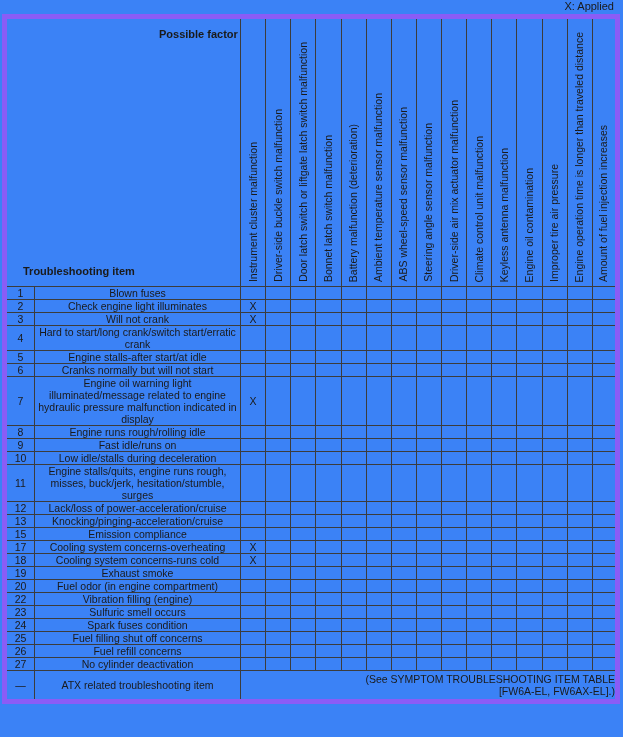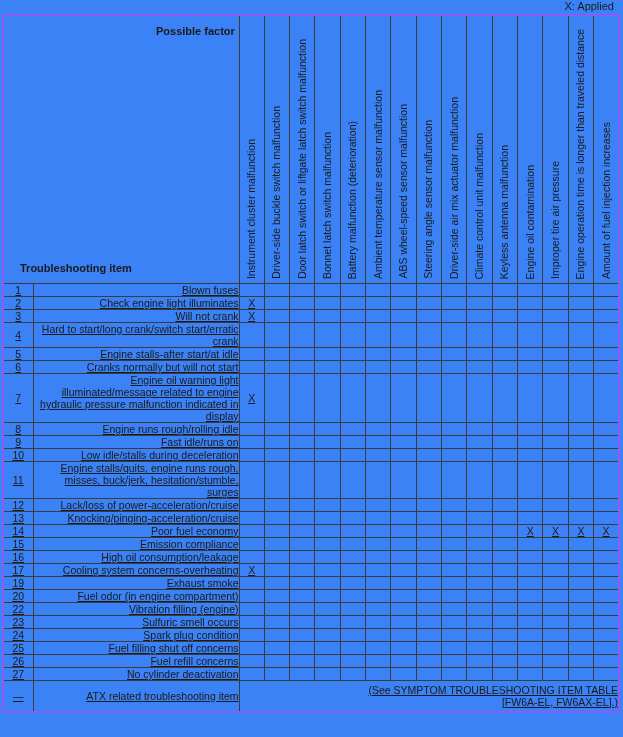--- a/index.html
+++ b/index.html
@@ -4,43 +4,42 @@
 <style>
   html,body { margin:0; padding:0; background:#ffffff; }
   body { font-family:"Liberation Sans", sans-serif; color:#1a1a1a; }
   .page { position:relative; width:623px; height:737px; background:#3b82f6; overflow:hidden; }
 
   .legend { position:absolute; top:0px; right:9px; font-size:11px; color:#1a1a1a; }
 
   table.matrix {
     position:absolute; left:2px; top:14px; width:618px;
     border-collapse:collapse; table-layout:fixed;
-    border:2px solid #8b5cf6;
-    text-decoration:underline;
+    border:5px solid #8b5cf6;
   }
   table.matrix td { border:1px solid #3c3c3c; padding:0; }
 
   
   td.corner-cell { height:267px; position:relative; vertical-align:bottom; }
   .pf-label { position:absolute; top:9px; left:152px; font-weight:bold; font-size:11px; white-space:nowrap; }
   .ti-label { position:absolute; bottom:9px; left:16px; font-weight:bold; font-size:11px; white-space:nowrap; }
   td.factor-cell { vertical-align:bottom; text-align:center; padding:0 0 5px 0; }
   td.factor-cell .vtext {
     display:inline-block;
     writing-mode:vertical-rl;
     transform:rotate(180deg);
     font-size:10.5px; line-height:11px;
     white-space:nowrap;
     max-height:255px;
   }
 
   
   tr.body-row { height:13px; }
   td.num-cell { text-align:center; font-size:10.5px; line-height:12px; }
-  td.item-cell { text-align:right; padding:1px 4px 1px 5px; font-size:10.5px; line-height:12px; }
+  td.item-cell { text-align:center; padding:1px 4px 1px 5px; font-size:10.5px; line-height:12px; }
   td.mark-cell { text-align:center; font-size:10.5px; line-height:12px; }
 
   tr.atx-row { height:31px; }
   td.note-cell { text-align:right; font-size:10.5px; line-height:12px; white-space:pre-line; }
 </style>
 </head>
 <body>
 
 <div class="page">
 
@@ -333,60 +332,22 @@
           <td class="mark-cell"></td>
           <td class="mark-cell"></td>
           <td class="mark-cell"></td>
           <td class="mark-cell"></td>
           <td class="mark-cell"></td>
           <td class="mark-cell"></td>
           <td class="mark-cell"></td>
           <td class="mark-cell"></td>
         </tr>
         <tr class="body-row">
-          <td class="num-cell">14</td>
-          <td class="item-cell">Poor fuel economy</td>
-          <td class="mark-cell"></td>
-          <td class="mark-cell"></td>
-          <td class="mark-cell"></td>
-          <td class="mark-cell"></td>
-          <td class="mark-cell"></td>
-          <td class="mark-cell"></td>
-          <td class="mark-cell"></td>
-          <td class="mark-cell"></td>
-          <td class="mark-cell"></td>
-          <td class="mark-cell"></td>
-          <td class="mark-cell"></td>
-          <td class="mark-cell">X</td>
-          <td class="mark-cell">X</td>
-          <td class="mark-cell">X</td>
-          <td class="mark-cell">X</td>
-        </tr>
-        <tr class="body-row">
           <td class="num-cell">15</td>
           <td class="item-cell">Emission compliance</td>
-          <td class="mark-cell"></td>
-          <td class="mark-cell"></td>
-          <td class="mark-cell"></td>
-          <td class="mark-cell"></td>
-          <td class="mark-cell"></td>
-          <td class="mark-cell"></td>
-          <td class="mark-cell"></td>
-          <td class="mark-cell"></td>
-          <td class="mark-cell"></td>
-          <td class="mark-cell"></td>
-          <td class="mark-cell"></td>
-          <td class="mark-cell"></td>
-          <td class="mark-cell"></td>
-          <td class="mark-cell"></td>
-          <td class="mark-cell"></td>
-        </tr>
-        <tr class="body-row">
-          <td class="num-cell">16</td>
-          <td class="item-cell">High oil consumption/leakage</td>
           <td class="mark-cell"></td>
           <td class="mark-cell"></td>
           <td class="mark-cell"></td>
           <td class="mark-cell"></td>
           <td class="mark-cell"></td>
           <td class="mark-cell"></td>
           <td class="mark-cell"></td>
           <td class="mark-cell"></td>
           <td class="mark-cell"></td>
           <td class="mark-cell"></td>
@@ -409,20 +370,39 @@
           <td class="mark-cell"></td>
           <td class="mark-cell"></td>
           <td class="mark-cell"></td>
           <td class="mark-cell"></td>
           <td class="mark-cell"></td>
           <td class="mark-cell"></td>
           <td class="mark-cell"></td>
           <td class="mark-cell"></td>
         </tr>
         <tr class="body-row">
+          <td class="num-cell">18</td>
+          <td class="item-cell">Cooling system concerns-runs cold</td>
+          <td class="mark-cell">X</td>
+          <td class="mark-cell"></td>
+          <td class="mark-cell"></td>
+          <td class="mark-cell"></td>
+          <td class="mark-cell"></td>
+          <td class="mark-cell"></td>
+          <td class="mark-cell"></td>
+          <td class="mark-cell"></td>
+          <td class="mark-cell"></td>
+          <td class="mark-cell"></td>
+          <td class="mark-cell"></td>
+          <td class="mark-cell"></td>
+          <td class="mark-cell"></td>
+          <td class="mark-cell"></td>
+          <td class="mark-cell"></td>
+        </tr>
+        <tr class="body-row">
           <td class="num-cell">19</td>
           <td class="item-cell">Exhaust smoke</td>
           <td class="mark-cell"></td>
           <td class="mark-cell"></td>
           <td class="mark-cell"></td>
           <td class="mark-cell"></td>
           <td class="mark-cell"></td>
           <td class="mark-cell"></td>
           <td class="mark-cell"></td>
           <td class="mark-cell"></td>
@@ -486,21 +466,21 @@
           <td class="mark-cell"></td>
           <td class="mark-cell"></td>
           <td class="mark-cell"></td>
           <td class="mark-cell"></td>
           <td class="mark-cell"></td>
           <td class="mark-cell"></td>
           <td class="mark-cell"></td>
         </tr>
         <tr class="body-row">
           <td class="num-cell">24</td>
-          <td class="item-cell">Spark plug condition</td>
+          <td class="item-cell">Spark fuses condition</td>
           <td class="mark-cell"></td>
           <td class="mark-cell"></td>
           <td class="mark-cell"></td>
           <td class="mark-cell"></td>
           <td class="mark-cell"></td>
           <td class="mark-cell"></td>
           <td class="mark-cell"></td>
           <td class="mark-cell"></td>
           <td class="mark-cell"></td>
           <td class="mark-cell"></td>

